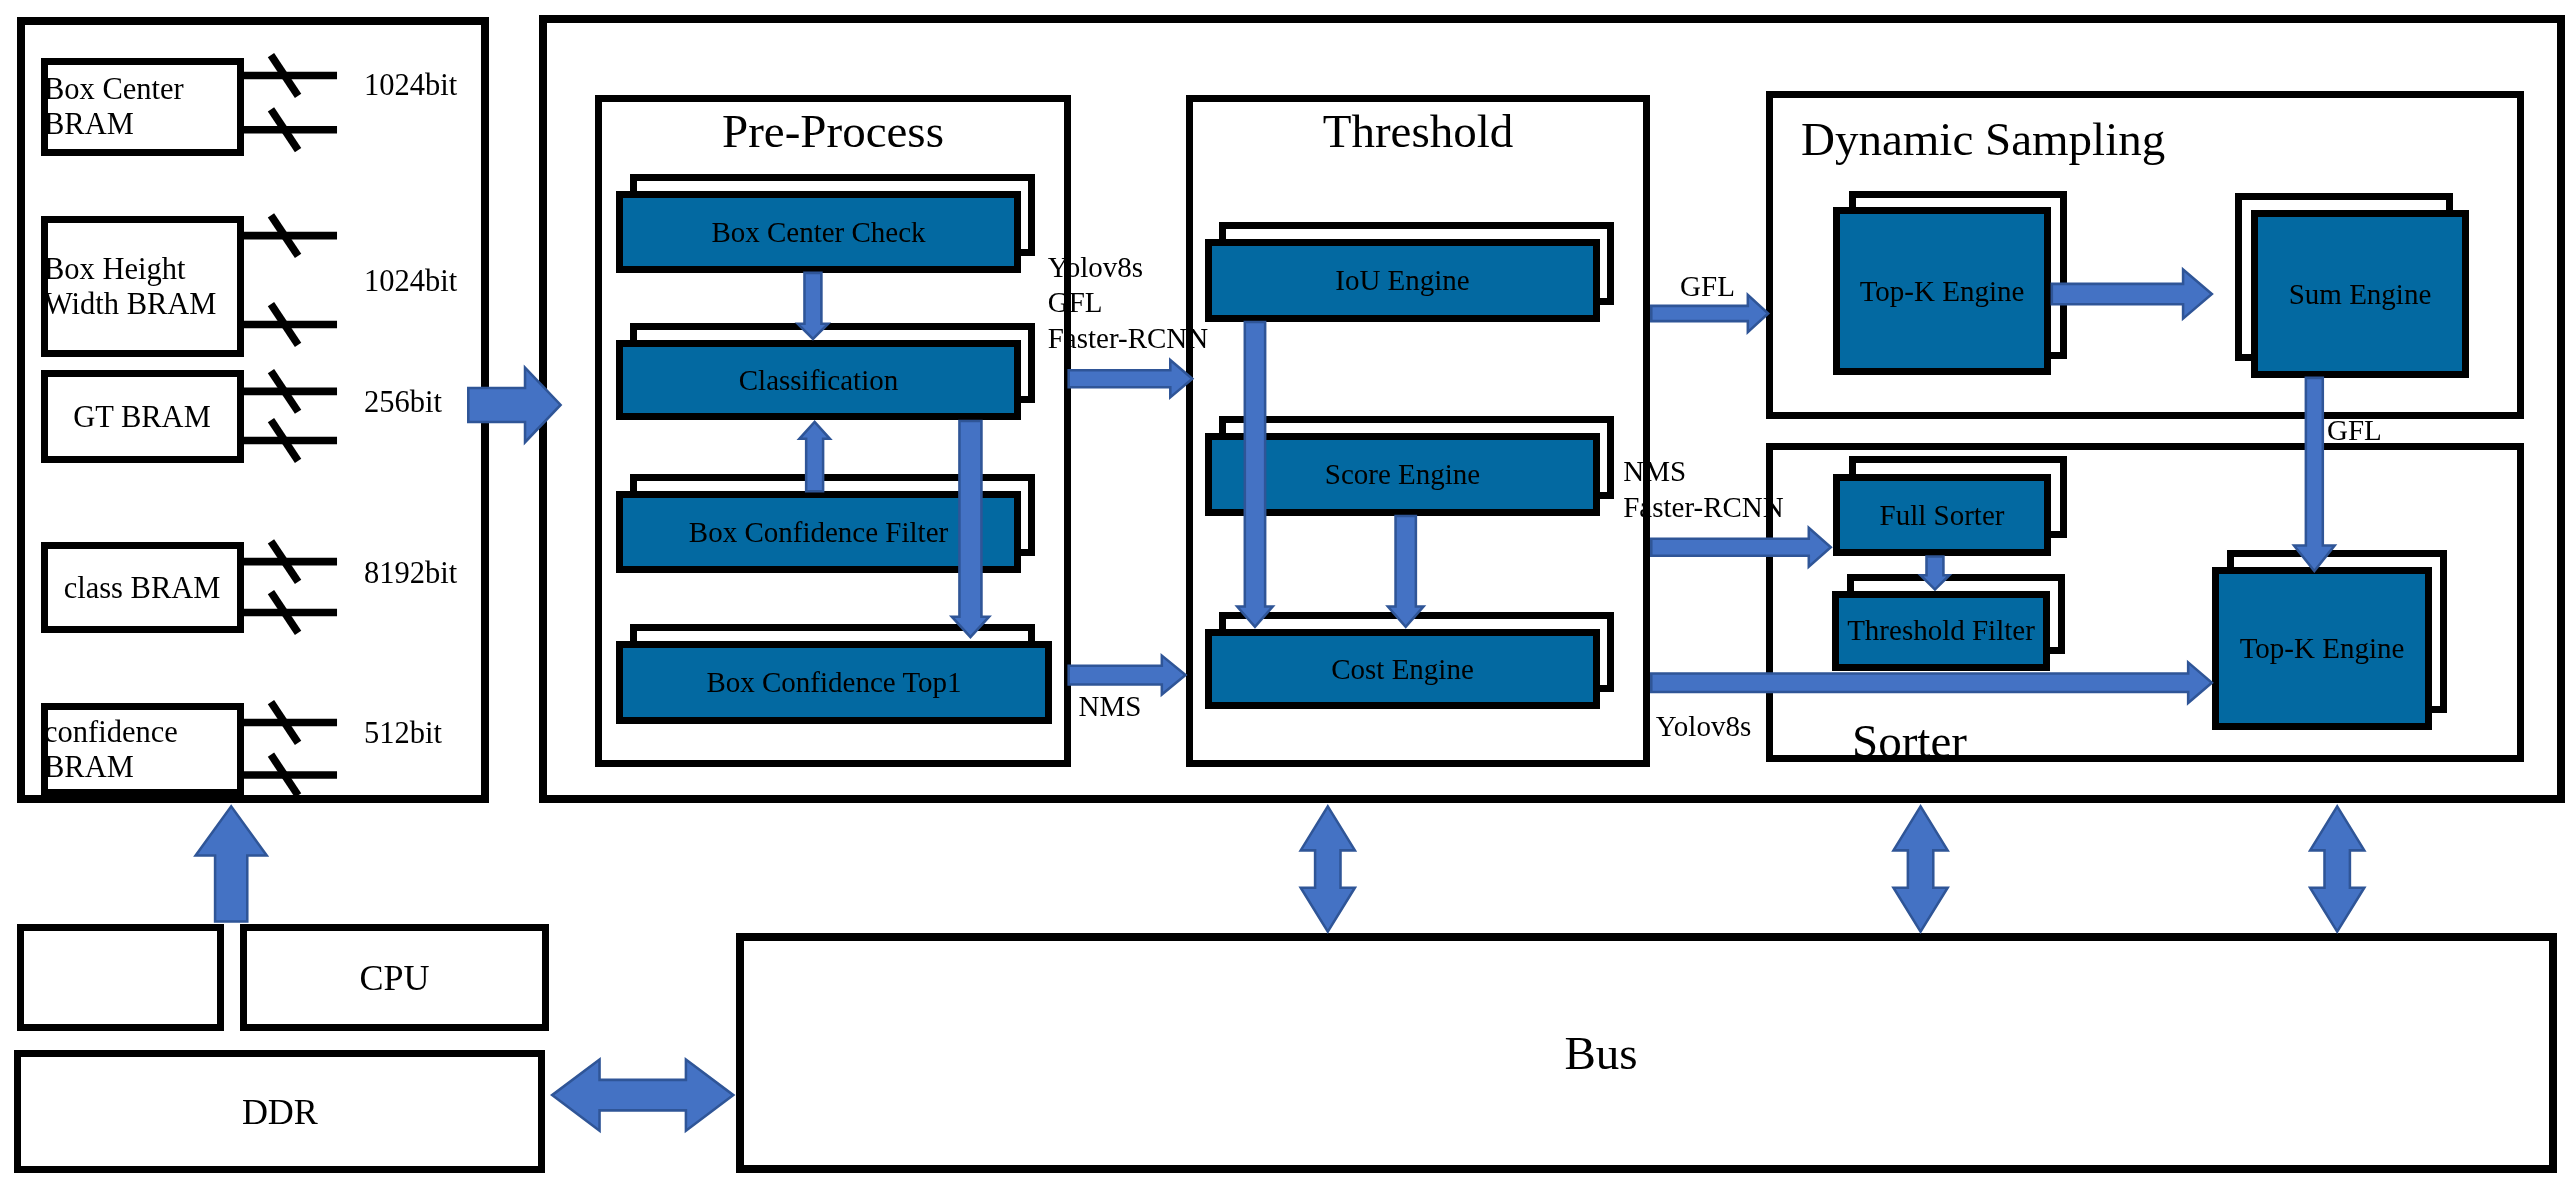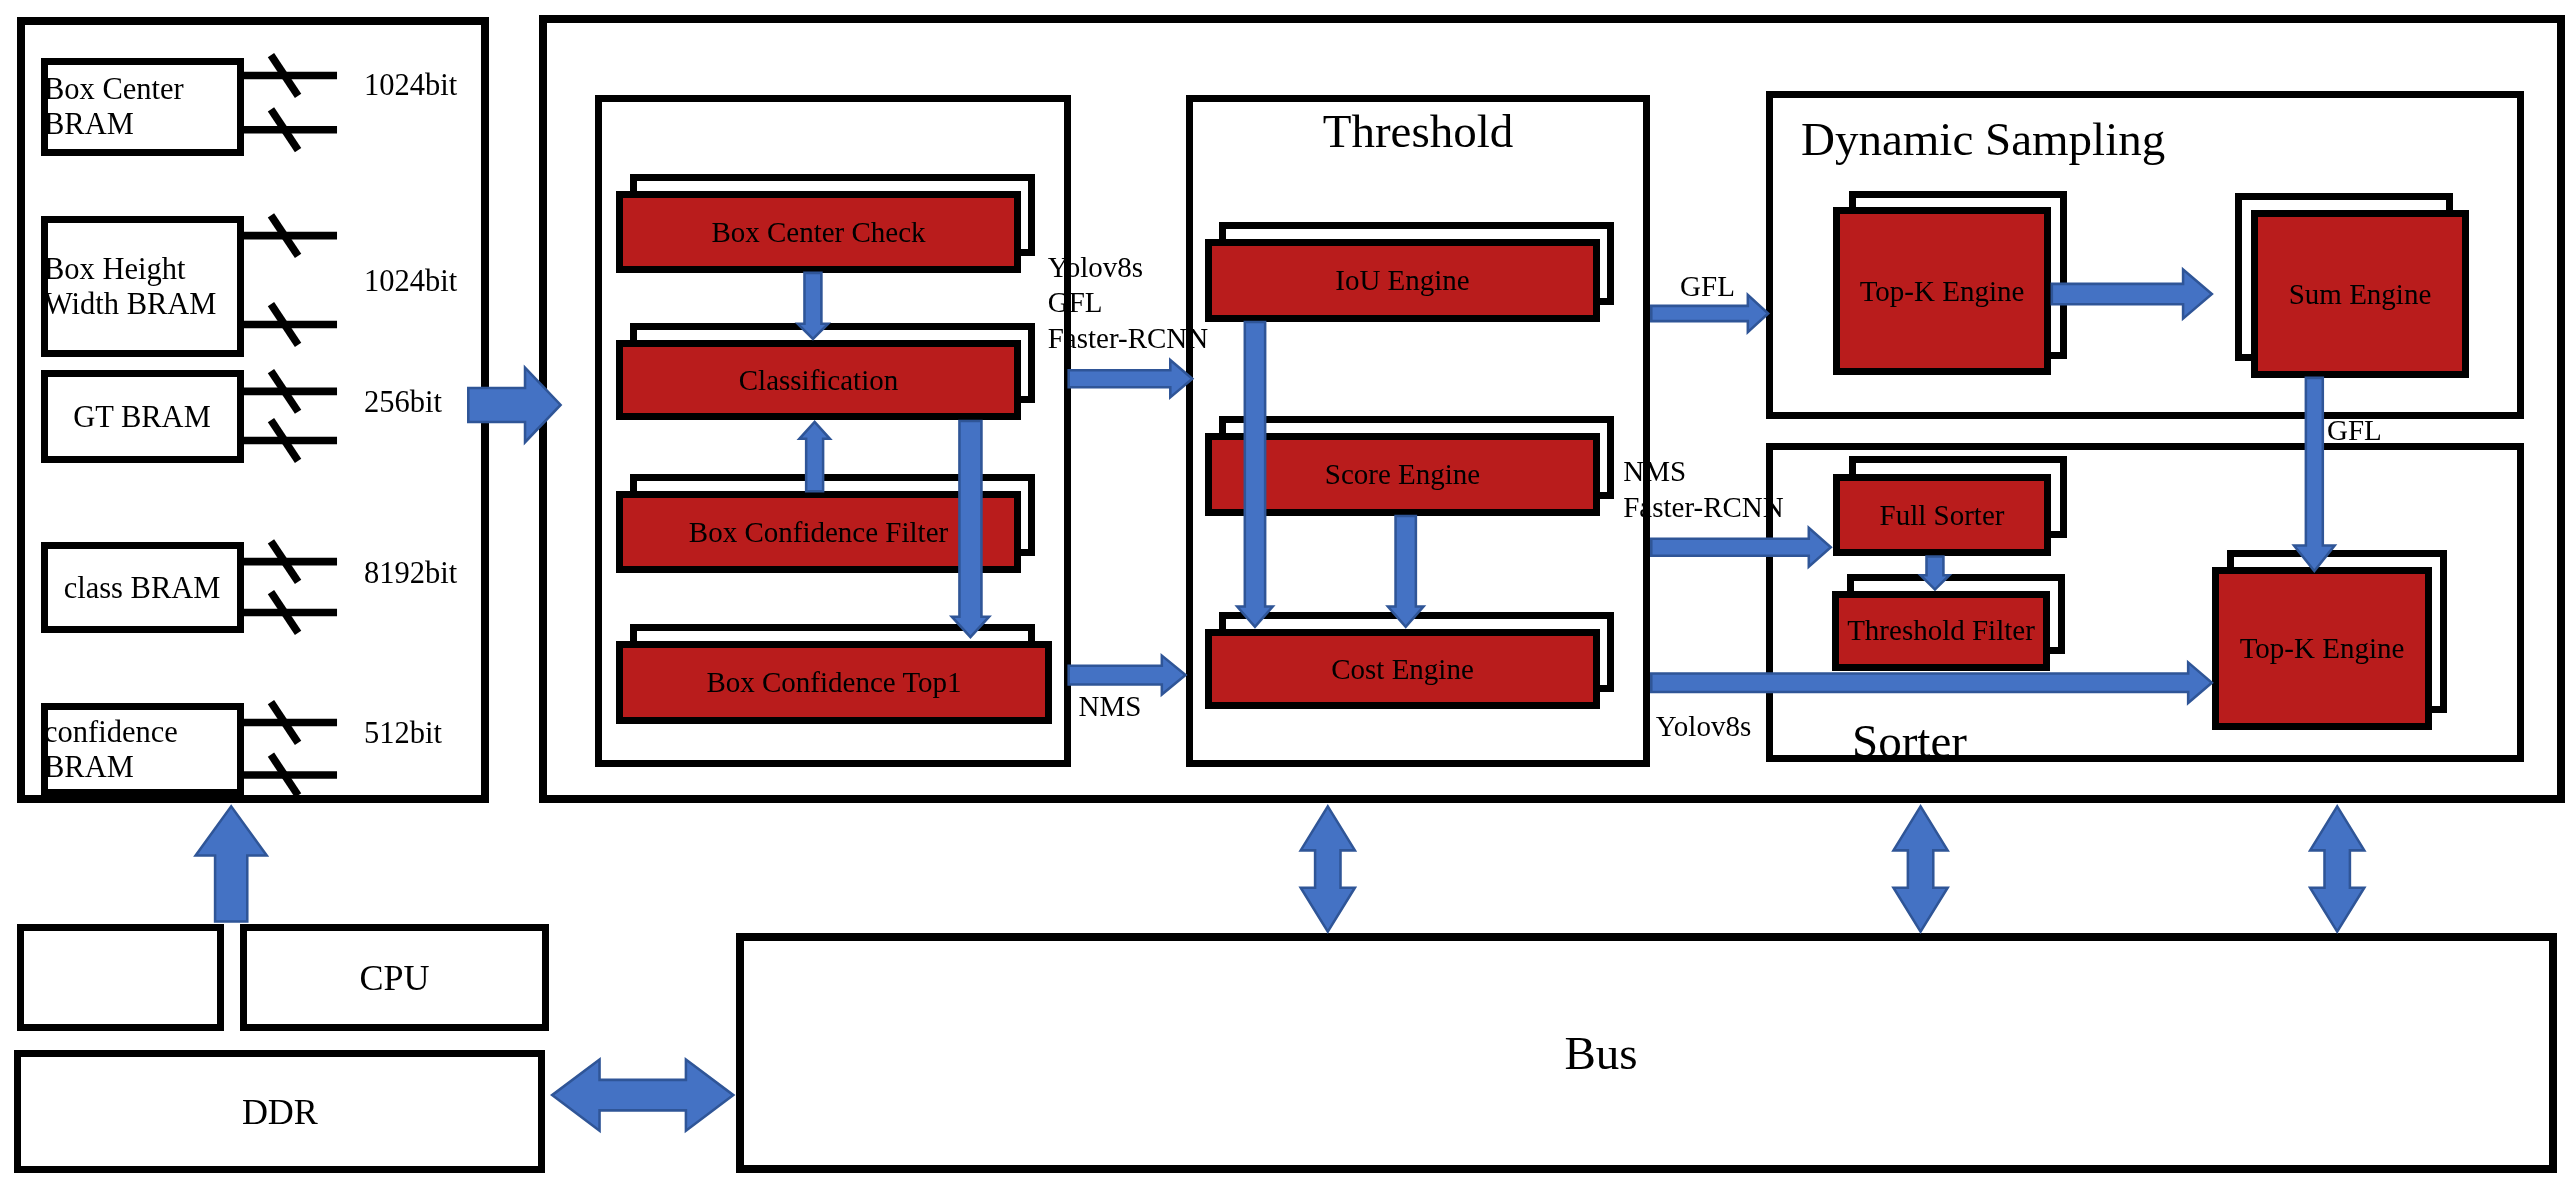--- a/index.html
+++ b/index.html
@@ -15,21 +15,21 @@
   .b10{border-width:8.5px;}
   .container{background:transparent;}
   .lbl{position:absolute;display:flex;align-items:center;justify-content:center;text-align:left;box-sizing:border-box;}
   .lbl.left{justify-content:flex-start;text-align:left;}
   .pre{white-space:pre-line;line-height:1.22;}
   .f34{font-size:29px;}
   .f36{font-size:30.5px;}
   .f42{font-size:36px;}
   .f56{font-size:47px;}
   .stack-back{position:absolute;background:#fff;border:7.6px solid #000;box-sizing:border-box;}
-  .stack-front{position:absolute;background:#b91c1c;border:7.6px solid #000;box-sizing:border-box;
+  .stack-front{position:absolute;background:#0369a1;border:7.6px solid #000;box-sizing:border-box;
                display:flex;align-items:center;justify-content:center;font-size:29px;}
   #arrowlayer{position:absolute;left:0;top:0;z-index:50;pointer-events:none;}
   .module-title{font-size:47px;}
 </style>
 </head>
 <body>
 
 <div id="canvas">
 
   <div class="rect b10 container" style="left:17px;top:17px;width:472px;height:786px;"></div>
@@ -49,20 +49,21 @@
 
   <div class="rect" style="left:41px;top:542px;width:203px;height:91px;"></div>
   <div class="lbl f36" style="left:44px;top:544px;width:196px;height:88px;">class BRAM</div>
   <div class="lbl f36 left" style="left:364px;top:556px;width:144px;height:34px;">8192bit</div>
 
   <div class="rect" style="left:41px;top:703px;width:203px;height:93px;"></div>
   <div class="lbl f36" style="left:44px;top:705px;width:196px;height:90px;">confidence BRAM</div>
   <div class="lbl f36 left" style="left:364px;top:716px;width:144px;height:34px;">512bit</div>
 
   <div class="rect" style="left:595px;top:95px;width:476px;height:672px;"></div>
+  <div class="lbl module-title" style="left:595px;top:100px;width:476px;height:61px;">Pre-Process</div>
 
   <div class="stack-back" style="left:630px;top:174px;width:405px;height:82px;"></div>
   <div class="stack-front" style="left:616px;top:191px;width:405px;height:82px;">Box Center Check</div>
 
   <div class="stack-back" style="left:630px;top:323px;width:405px;height:80px;"></div>
   <div class="stack-front" style="left:616px;top:340px;width:405px;height:80px;">Classification</div>
 
   <div class="stack-back" style="left:630px;top:474px;width:405px;height:82px;"></div>
   <div class="stack-front" style="left:616px;top:491px;width:405px;height:82px;">Box Confidence Filter</div>
 

